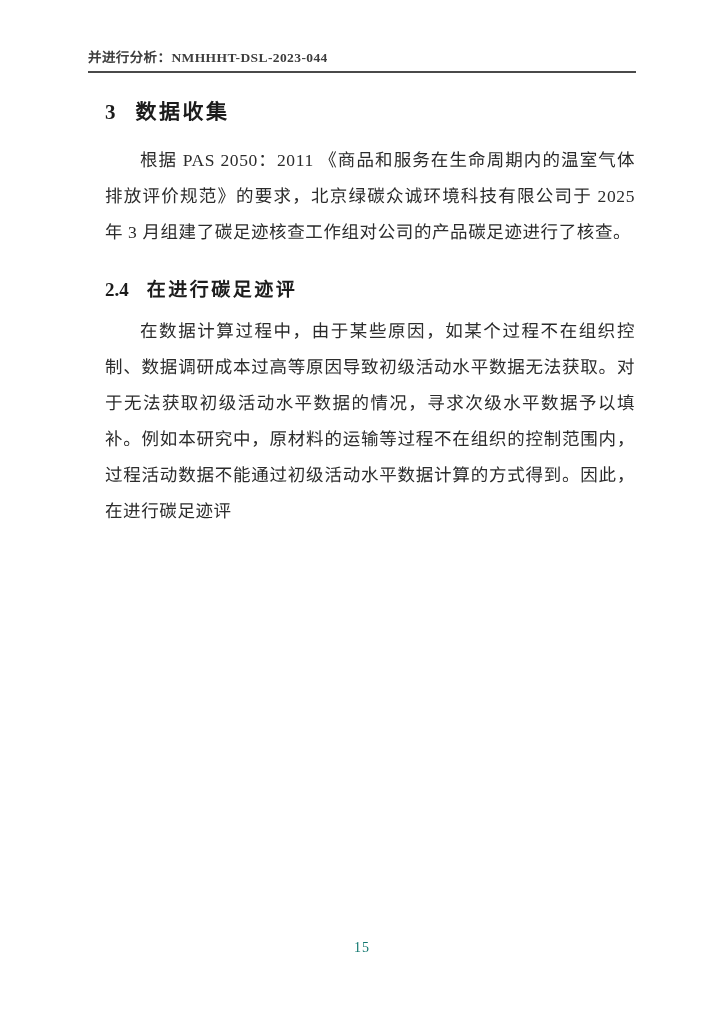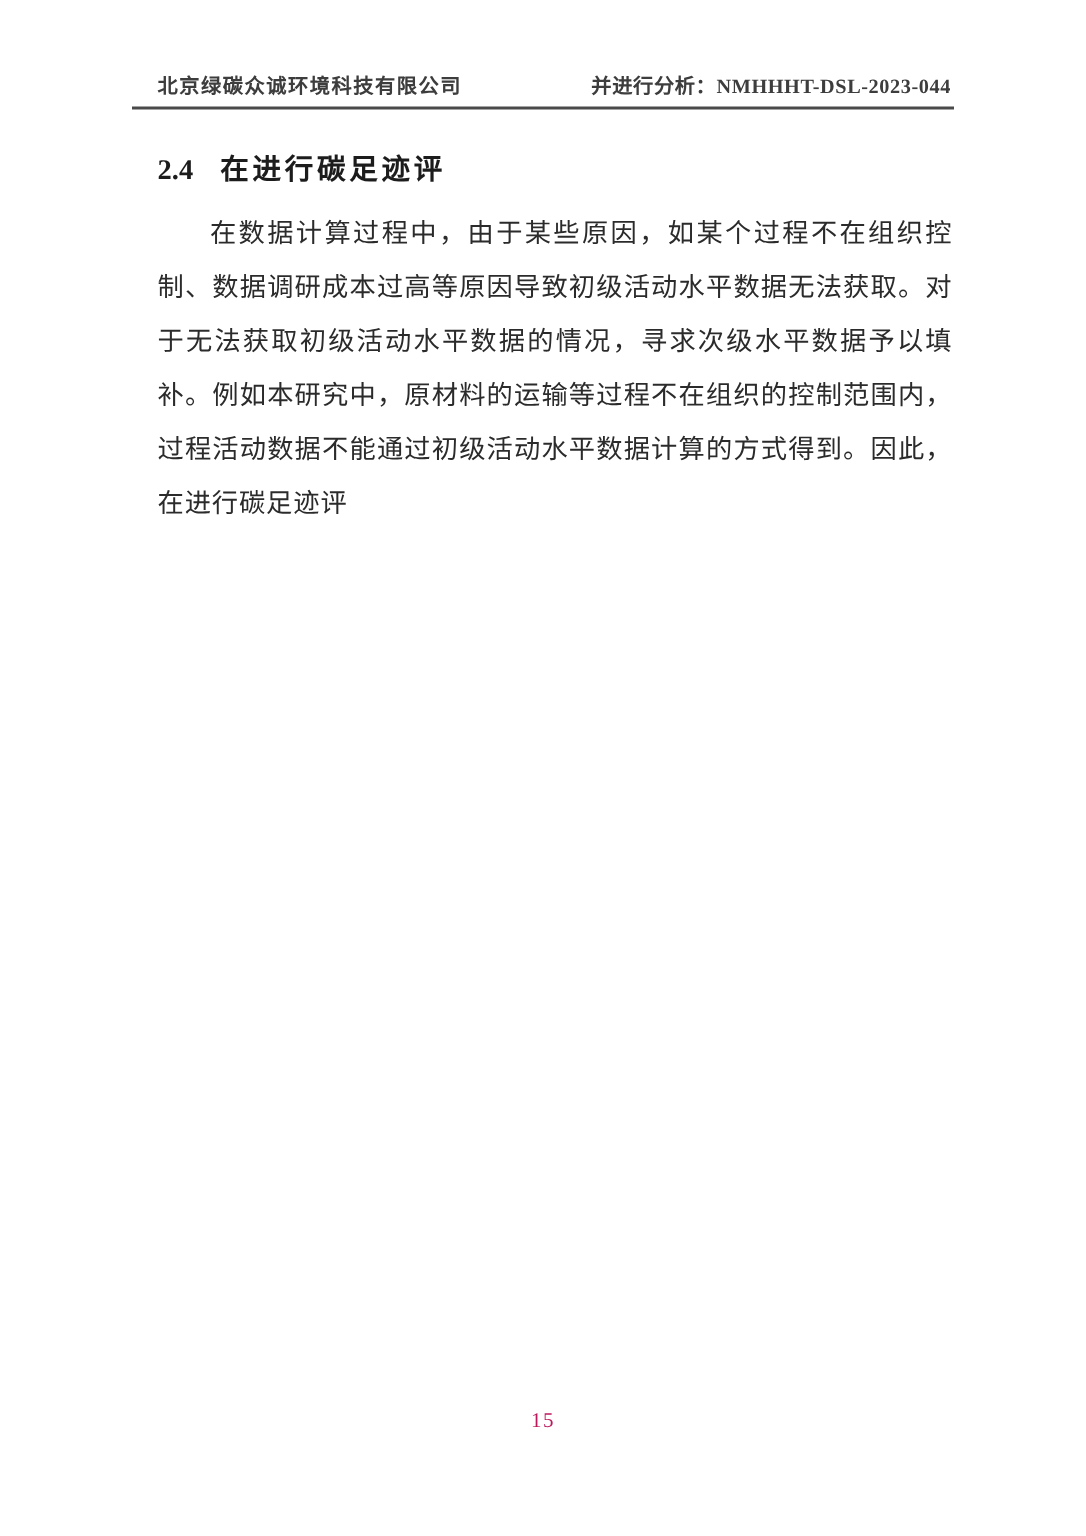--- a/index.html
+++ b/index.html
@@ -70,38 +70,39 @@
   }
 
   
   .footer {
     position: absolute;
     top: 940px;
     left: 0;
     width: 100%;
     text-align: center;
     font-size: 14px;
-    color: #be185d;
+    color: #0f766e;
     letter-spacing: 1px;
   }
 </style>
 </head>
 <body>
 
 <div class="page">
 
   <div class="header">
-    <span class="left">北京绿碳众诚环境科技有限公司</span>
     <span class="right"><span>并进行分析：</span><span>NMHHHT-DSL-2023-044</span></span>
   </div>
   <hr class="header-rule">
 
   <div class="content">
 
+    <h1 class="sec"><span class="num">3</span><span>数据收集</span></h1>
 
+    <p class="body-par">根据 PAS 2050：2011 《商品和服务在生命周期内的温室气体排放评价规范》的要求，北京绿碳众诚环境科技有限公司于 2025 年 3 月组建了碳足迹核查工作组对公司的产品碳足迹进行了核查。</p>
 
     <h2 class="sec"><span class="num">2.4</span><span>在进行碳足迹评</span></h2>
 
 
 
     <p class="body-par">在数据计算过程中，由于某些原因，如某个过程不在组织控制、数据调研成本过高等原因导致初级活动水平数据无法获取。对于无法获取初级活动水平数据的情况，寻求次级水平数据予以填补。例如本研究中，原材料的运输等过程不在组织的控制范围内，过程活动数据不能通过初级活动水平数据计算的方式得到。因此，在进行碳足迹评</p>
 
   </div>
 
   <div class="footer">

